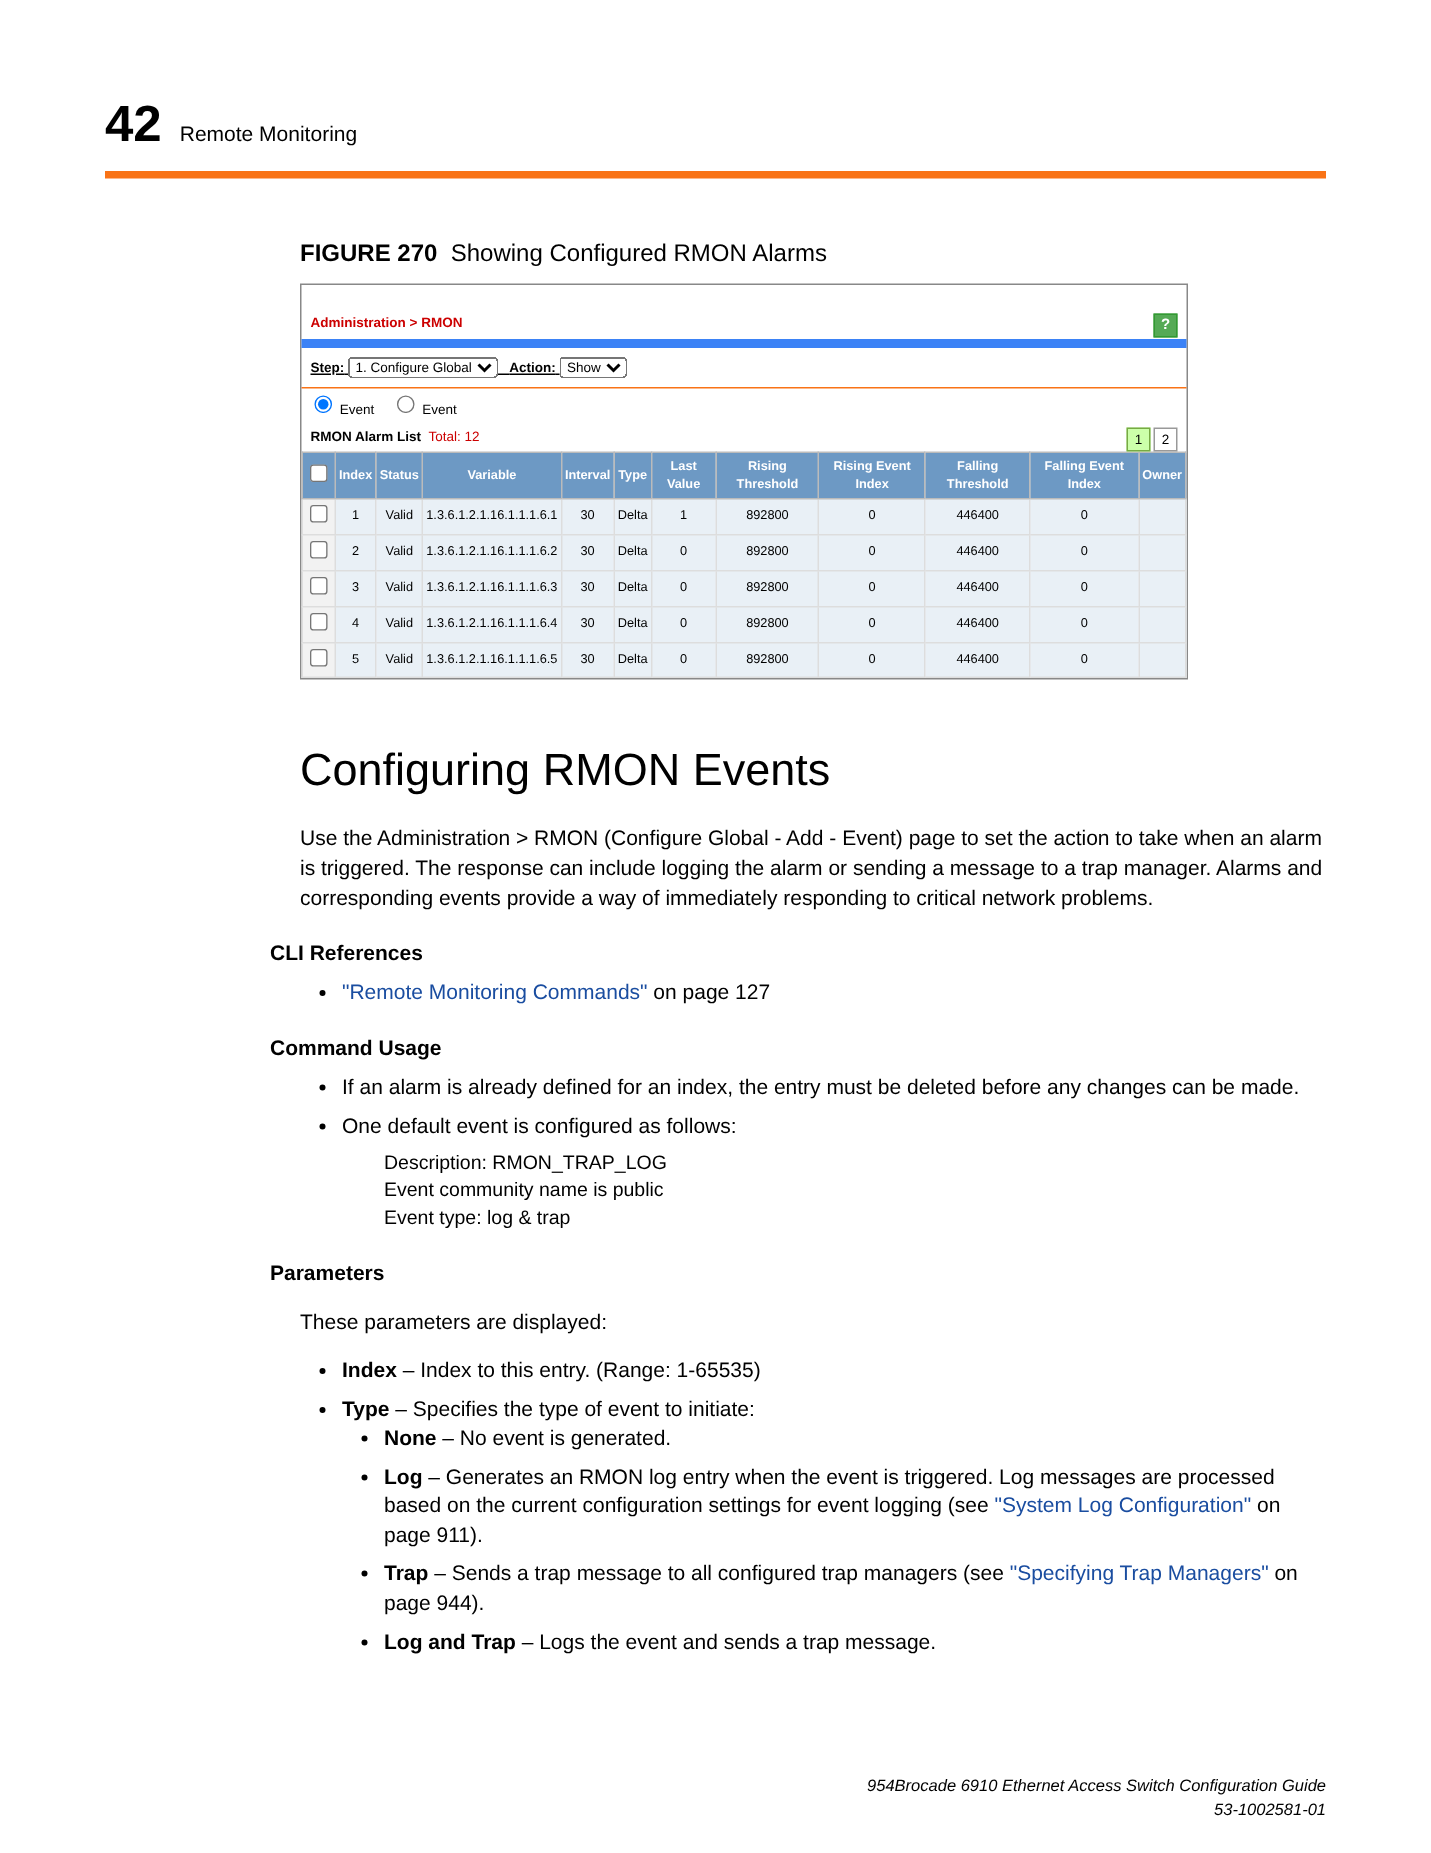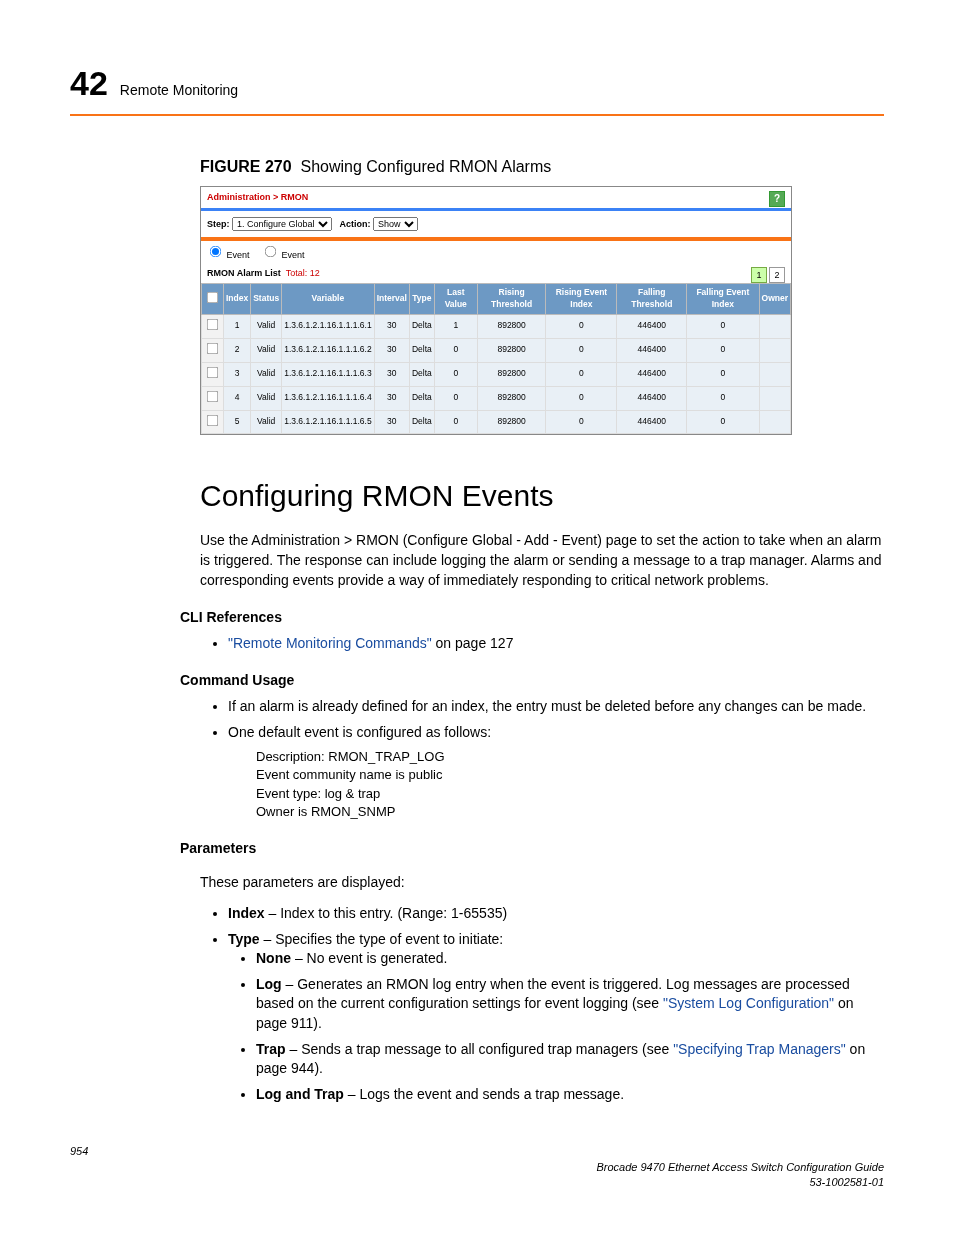--- a/index.html
+++ b/index.html
@@ -6,28 +6,28 @@
     font-family: Arial, Helvetica, sans-serif;
     font-size: 14px;
     color: #000;
     margin: 0;
     padding: 60px 70px 40px 70px;
     background: #fff;
     width: 954px;
     box-sizing: border-box;
     line-height: 1.4;
   }
-  .header-row { display:flex; align-items:baseline; border-bottom:2px solid #f97316; padding-bottom:6px; margin-bottom:40px; }
+  .header-row { display:flex; align-items:baseline; border-bottom:5px solid #f97316; padding-bottom:6px; margin-bottom:40px; }
   .chapter-num { font-size:34px; font-weight:bold; margin-right:12px; }
   .chapter-title { font-size:14px; }
   .figure-caption { font-size:16px; margin-left:130px; margin-bottom:8px;}
   .figure-caption b { font-weight:bold; }
   .screenshot-wrap { margin-left:130px; width:590px; border:1px solid #888; font-size:9px; }
-  .bc { color:#c00; font-weight:bold; padding:4px 6px; border-bottom:3px solid #3b82f6;}
-  .toolbar { padding:6px; border-bottom:4px solid #f97316;}
+  .bc { color:#c00; font-weight:bold; padding:4px 6px; border-bottom:6px solid #3b82f6;margin-top:15px;}
+  .toolbar { padding:6px; border-bottom:1px solid #f97316;text-decoration:underline;}
   .toolbar select { font-size:9px; }
   .radiobar { padding:4px 6px; }
   .listhdr { padding:2px 6px; }
   .listhdr .total { color:#c00;}
   .tbl { width:100%; border-collapse:collapse; font-size:8.5px; text-align:center;}
   .tbl th { background:#6d99c4; color:#fff; font-weight:bold; border:1px solid #bbb; padding:3px 2px;}
   .tbl td { border:1px solid #ddd; padding:3px 2px; background:#e9f0f6;}
   .tbl td.g { background:#f2f2f2;}
   .help-icon { float:right; width:14px;height:14px;background:#5a5;border:1px solid #393;display:inline-block;text-align:center;color:#fff;font-weight:bold;line-height:14px;font-size:10px;}
   .pager { float:right; }
@@ -36,21 +36,21 @@
   h2.section { font-size:30px; font-weight:normal; margin:40px 0 14px 130px; font-family:Arial,Helvetica,sans-serif;}
   .body-p { margin-left:130px; margin-bottom:12px;}
   .subhead { font-weight:bold; margin-left:110px; margin-top:18px; margin-bottom:6px;}
   ul.bullets { margin:0 0 0 130px; padding-left:28px;}
   ul.bullets>li { margin-bottom:6px; list-style:disc;}
   ul.sub { margin-left:0; padding-left:28px;}
   ul.sub>li { list-style:disc; margin-bottom:6px;}
   .link { color:#1a4da0;}
   .codeblock { margin-left:158px; font-size:13px; margin-top:4px; margin-bottom:6px;}
   .codeblock .indent { margin-left:28px;}
-  .footer { margin-top:40px; display:flex; justify-content:flex-end; font-size:11px; font-style:italic;flex-direction:column;}
+  .footer { margin-top:80px; display:flex; justify-content:flex-end; font-size:11px; font-style:italic;}
   .footer .right { text-align:right;}
   .bold { font-weight:bold;}
   input[type=checkbox],input[type=radio]{ margin:0 2px; transform:scale(0.9);}
 </style>
 </head>
 <body>
 
 <div class="header-row">
   <span class="chapter-num">42</span>
   <span class="chapter-title">Remote Monitoring</span>
@@ -185,36 +185,35 @@
 
 <div class="subhead">Command Usage</div>
 <ul class="bullets">
   <li>If an alarm is already defined for an index, the entry must be deleted before any changes can be made.</li>
   <li>One default event is configured as follows:</li>
 </ul>
 <div class="codeblock">
   <div class="indent">Description: RMON_TRAP_LOG</div>
   <div class="indent">Event community name is public</div>
   <div class="indent">Event type: log &amp; trap</div>
-  <div class="indent">Owner is RMON_SNMP</div>
 </div>
 
 <div class="subhead">Parameters</div>
 <p class="body-p">These parameters are displayed:</p>
 <ul class="bullets">
   <li><span class="bold">Index</span><span> – Index to this entry. (Range: 1-65535)</span></li>
   <li><span class="bold">Type</span><span> – Specifies the type of event to initiate:</span>
     <ul class="sub">
       <li><span class="bold">None</span><span> – No event is generated.</span></li>
       <li><span class="bold">Log</span><span> – Generates an RMON log entry when the event is triggered. Log messages are processed based on the current configuration settings for event logging (see </span><span class="link">"System Log Configuration"</span><span> on page 911).</span></li>
       <li><span class="bold">Trap</span><span> – Sends a trap message to all configured trap managers (see </span><span class="link">"Specifying Trap Managers"</span><span> on page 944).</span></li>
       <li><span class="bold">Log and Trap</span><span> – Logs the event and sends a trap message.</span></li>
     </ul>
   </li>
 </ul>
 
 <div class="footer">
   <div>954</div>
   <div class="right">
-    <div>Brocade 9470 Ethernet Access Switch Configuration Guide</div>
+    <div>Brocade 6910 Ethernet Access Switch Configuration Guide</div>
     <div>53-1002581-01</div>
   </div>
 </div>
 
 </body></html>

